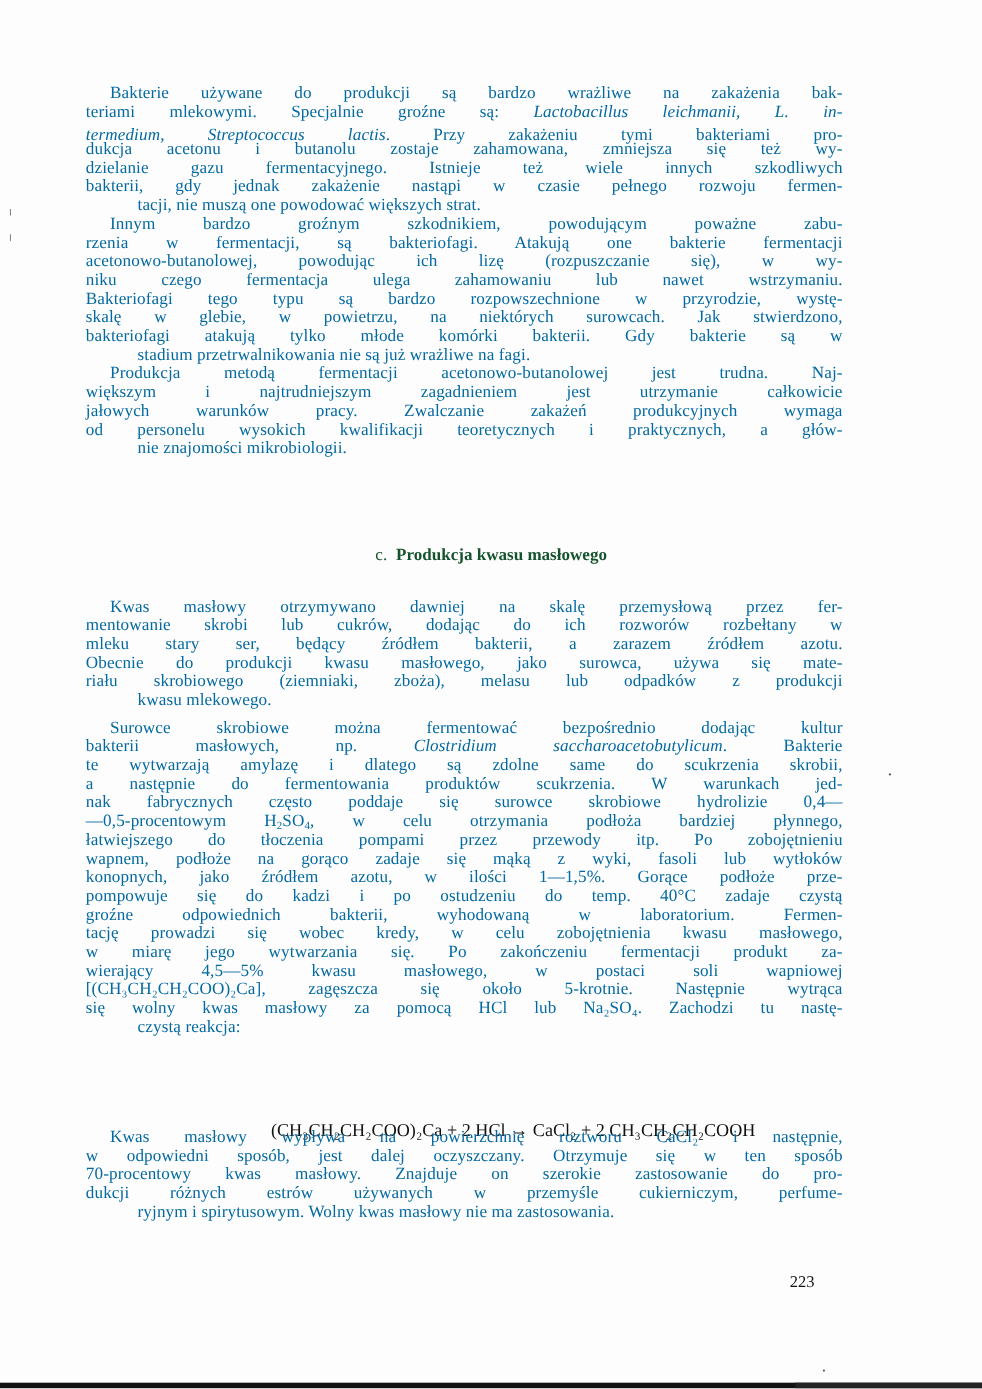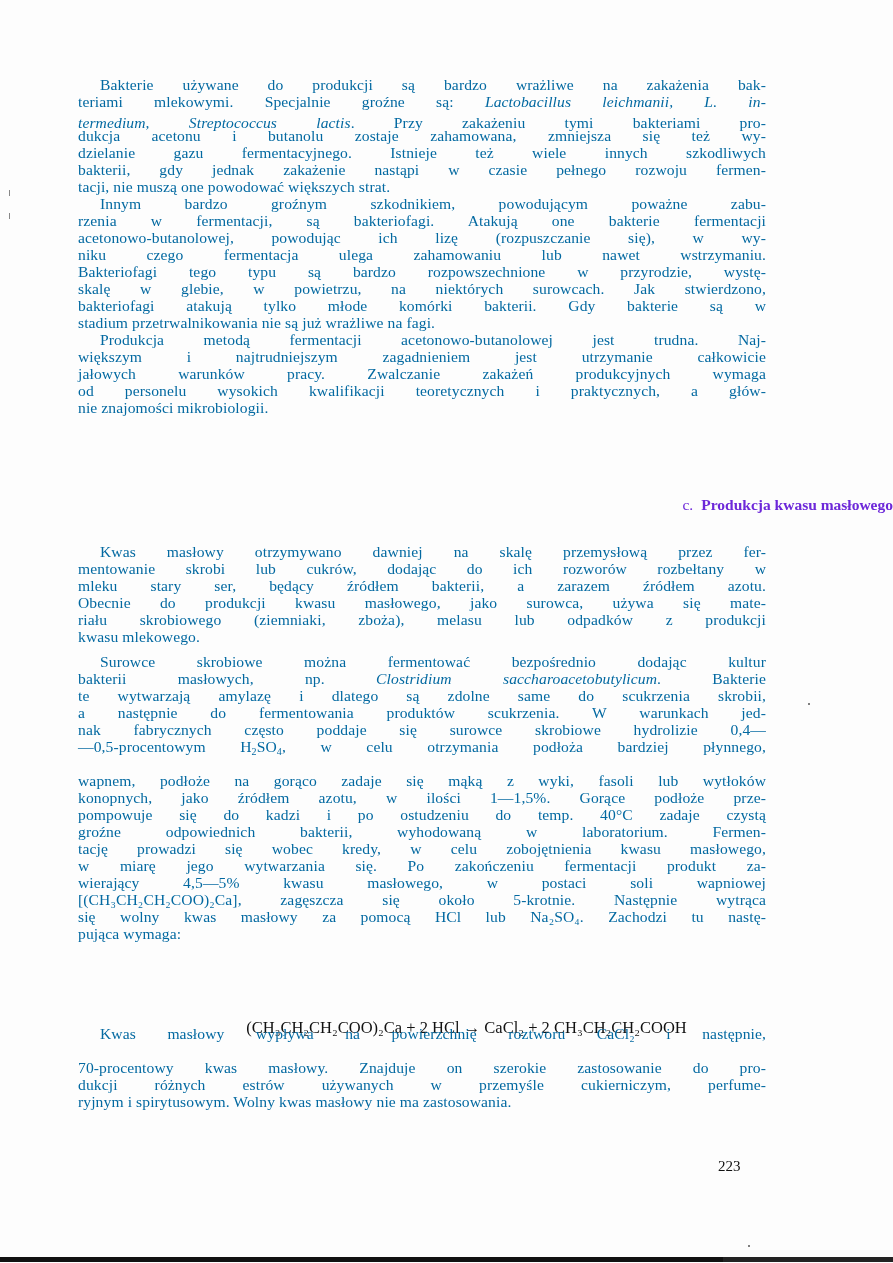--- a/index.html
+++ b/index.html
@@ -5,26 +5,26 @@
   html, body { margin: 0; padding: 0; background: #ffffff; }
   body { width: 893px; height: 1263px; position: relative; overflow: hidden; }
   .page { position: absolute; left: 0; top: 0; width: 893px; height: 1263px; background: #fdfdfd; }
   .line {
     position: absolute; left: 78px; width: 688px; height: 17px;
     font-family: "Liberation Serif", "DejaVu Serif", serif;
     font-size: 15.6px; line-height: 17px; color: #0369a1;
     white-space: nowrap; text-align: justify; text-align-last: justify;
     letter-spacing: 0.1px;
   }
-  .line.last { text-align-last: left; }
+  .line.last { text-align-last: left; margin-left: 47px; }
   .line.indent { left: 100px; width: 666px; }
   .line i, .it { }
   .heading {
-    position: absolute; left: 0; width: 893px; top: 496px; text-align: right;
-    font-family: "Liberation Serif", "DejaVu Serif", serif; font-size: 15.5px; line-height: 18px; color: #6d28d9;
+    position: absolute; left: 0; width: 893px; top: 496px; text-align: center;
+    font-family: "Liberation Serif", "DejaVu Serif", serif; font-size: 15.5px; line-height: 18px; color: #14532d;
   }
   .heading .lbl { font-weight: normal; margin-right: 8px; }
   .heading .ttl { font-weight: bold; }
   .formula {
     position: absolute; left: 0; width: 893px; top: 1018px; text-align: center;
     font-family: "Liberation Serif", "DejaVu Serif", serif; font-size: 16.5px; line-height: 20px; color: #111;
     padding-left: 40px; box-sizing: border-box;
   }
   sub { font-size: 10px; vertical-align: -3px; line-height: 0; }
   .pagenum {
@@ -71,34 +71,36 @@
   <div class="line" style="top:577px">mleku stary ser, będący źródłem bakterii, a zarazem źródłem azotu.</div>
   <div class="line" style="top:594px">Obecnie do produkcji kwasu masłowego, jako surowca, używa się mate-</div>
   <div class="line" style="top:611px">riału skrobiowego (ziemniaki, zboża), melasu lub odpadków z produkcji</div>
   <div class="line last" style="top:628px">kwasu mlekowego.</div>
   <div class="line indent" style="top:653px">Surowce skrobiowe można fermentować bezpośrednio dodając kultur</div>
   <div class="line" style="top:687px">te wytwarzają amylazę i dlatego są zdolne same do scukrzenia skrobii,</div>
   <div class="line" style="top:670px"><span>bakterii masłowych, np. </span><i>Clostridium saccharoacetobutylicum</i><span>. Bakterie</span></div>
   <div class="line" style="top:704px">a następnie do fermentowania produktów scukrzenia. W warunkach jed-</div>
   <div class="line" style="top:721px">nak fabrycznych często poddaje się surowce skrobiowe hydrolizie 0,4—</div>
   <div class="line" style="top:738px"><span>—0,5-procentowym H</span><sub>2</sub><span>SO</span><sub>4</sub><span>, w celu otrzymania podłoża bardziej płynnego,</span></div>
+  <div class="line" style="top:755px">łatwiejszego do tłoczenia pompami przez przewody itp. Po zobojętnieniu</div>
   <div class="line" style="top:772px">wapnem, podłoże na gorąco zadaje się mąką z wyki, fasoli lub wytłoków</div>
   <div class="line" style="top:789px">konopnych, jako źródłem azotu, w ilości 1—1,5%. Gorące podłoże prze-</div>
   <div class="line" style="top:806px">pompowuje się do kadzi i po ostudzeniu do temp. 40°C zadaje czystą</div>
   <div class="line" style="top:823px">groźne odpowiednich bakterii, wyhodowaną w laboratorium. Fermen-</div>
   <div class="line" style="top:840px">tację prowadzi się wobec kredy, w celu zobojętnienia kwasu masłowego,</div>
   <div class="line" style="top:857px">w miarę jego wytwarzania się. Po zakończeniu fermentacji produkt za-</div>
   <div class="line" style="top:874px">wierający 4,5—5% kwasu masłowego, w postaci soli wapniowej</div>
   <div class="line" style="top:891px">[(CH₃CH₂CH₂COO)₂Ca], zagęszcza się około 5-krotnie. Następnie wytrąca</div>
   <div class="line" style="top:908px">się wolny kwas masłowy za pomocą HCl lub Na₂SO₄. Zachodzi tu nastę-</div>
-  <div class="line last" style="top:925px">pująca wymaga:</div>
+  <div class="line last" style="top:925px">czystą reakcja:</div>
 
   <div class="formula">(CH₃CH₂CH₂COO)₂Ca + 2 HCl → CaCl₂ + 2 CH₃CH₂CH₂COOH</div>
 
   <div class="line indent" style="top:1025px">Kwas masłowy wypływa na powierzchnię roztworu CaCl₂ i następnie,</div>
+  <div class="line" style="top:1042px">w odpowiedni sposób, jest dalej oczyszczany. Otrzymuje się w ten sposób</div>
   <div class="line" style="top:1059px">70-procentowy kwas masłowy. Znajduje on szerokie zastosowanie do pro-</div>
   <div class="line" style="top:1076px">dukcji różnych estrów używanych w przemyśle cukierniczym, perfume-</div>
   <div class="line last" style="top:1093px">ryjnym i spirytusowym. Wolny kwas masłowy nie ma zastosowania.</div>
 
   <div class="pagenum">223</div>
 
   <div class="margin-mark" style="left:9px; top:190px; height:6px;"></div>
   <div class="margin-mark" style="left:9px; top:213px; height:6px;"></div>
   <div class="speck" style="left:808px; top:703px;"></div>
   <div class="speck" style="left:748px; top:1245px;"></div>

